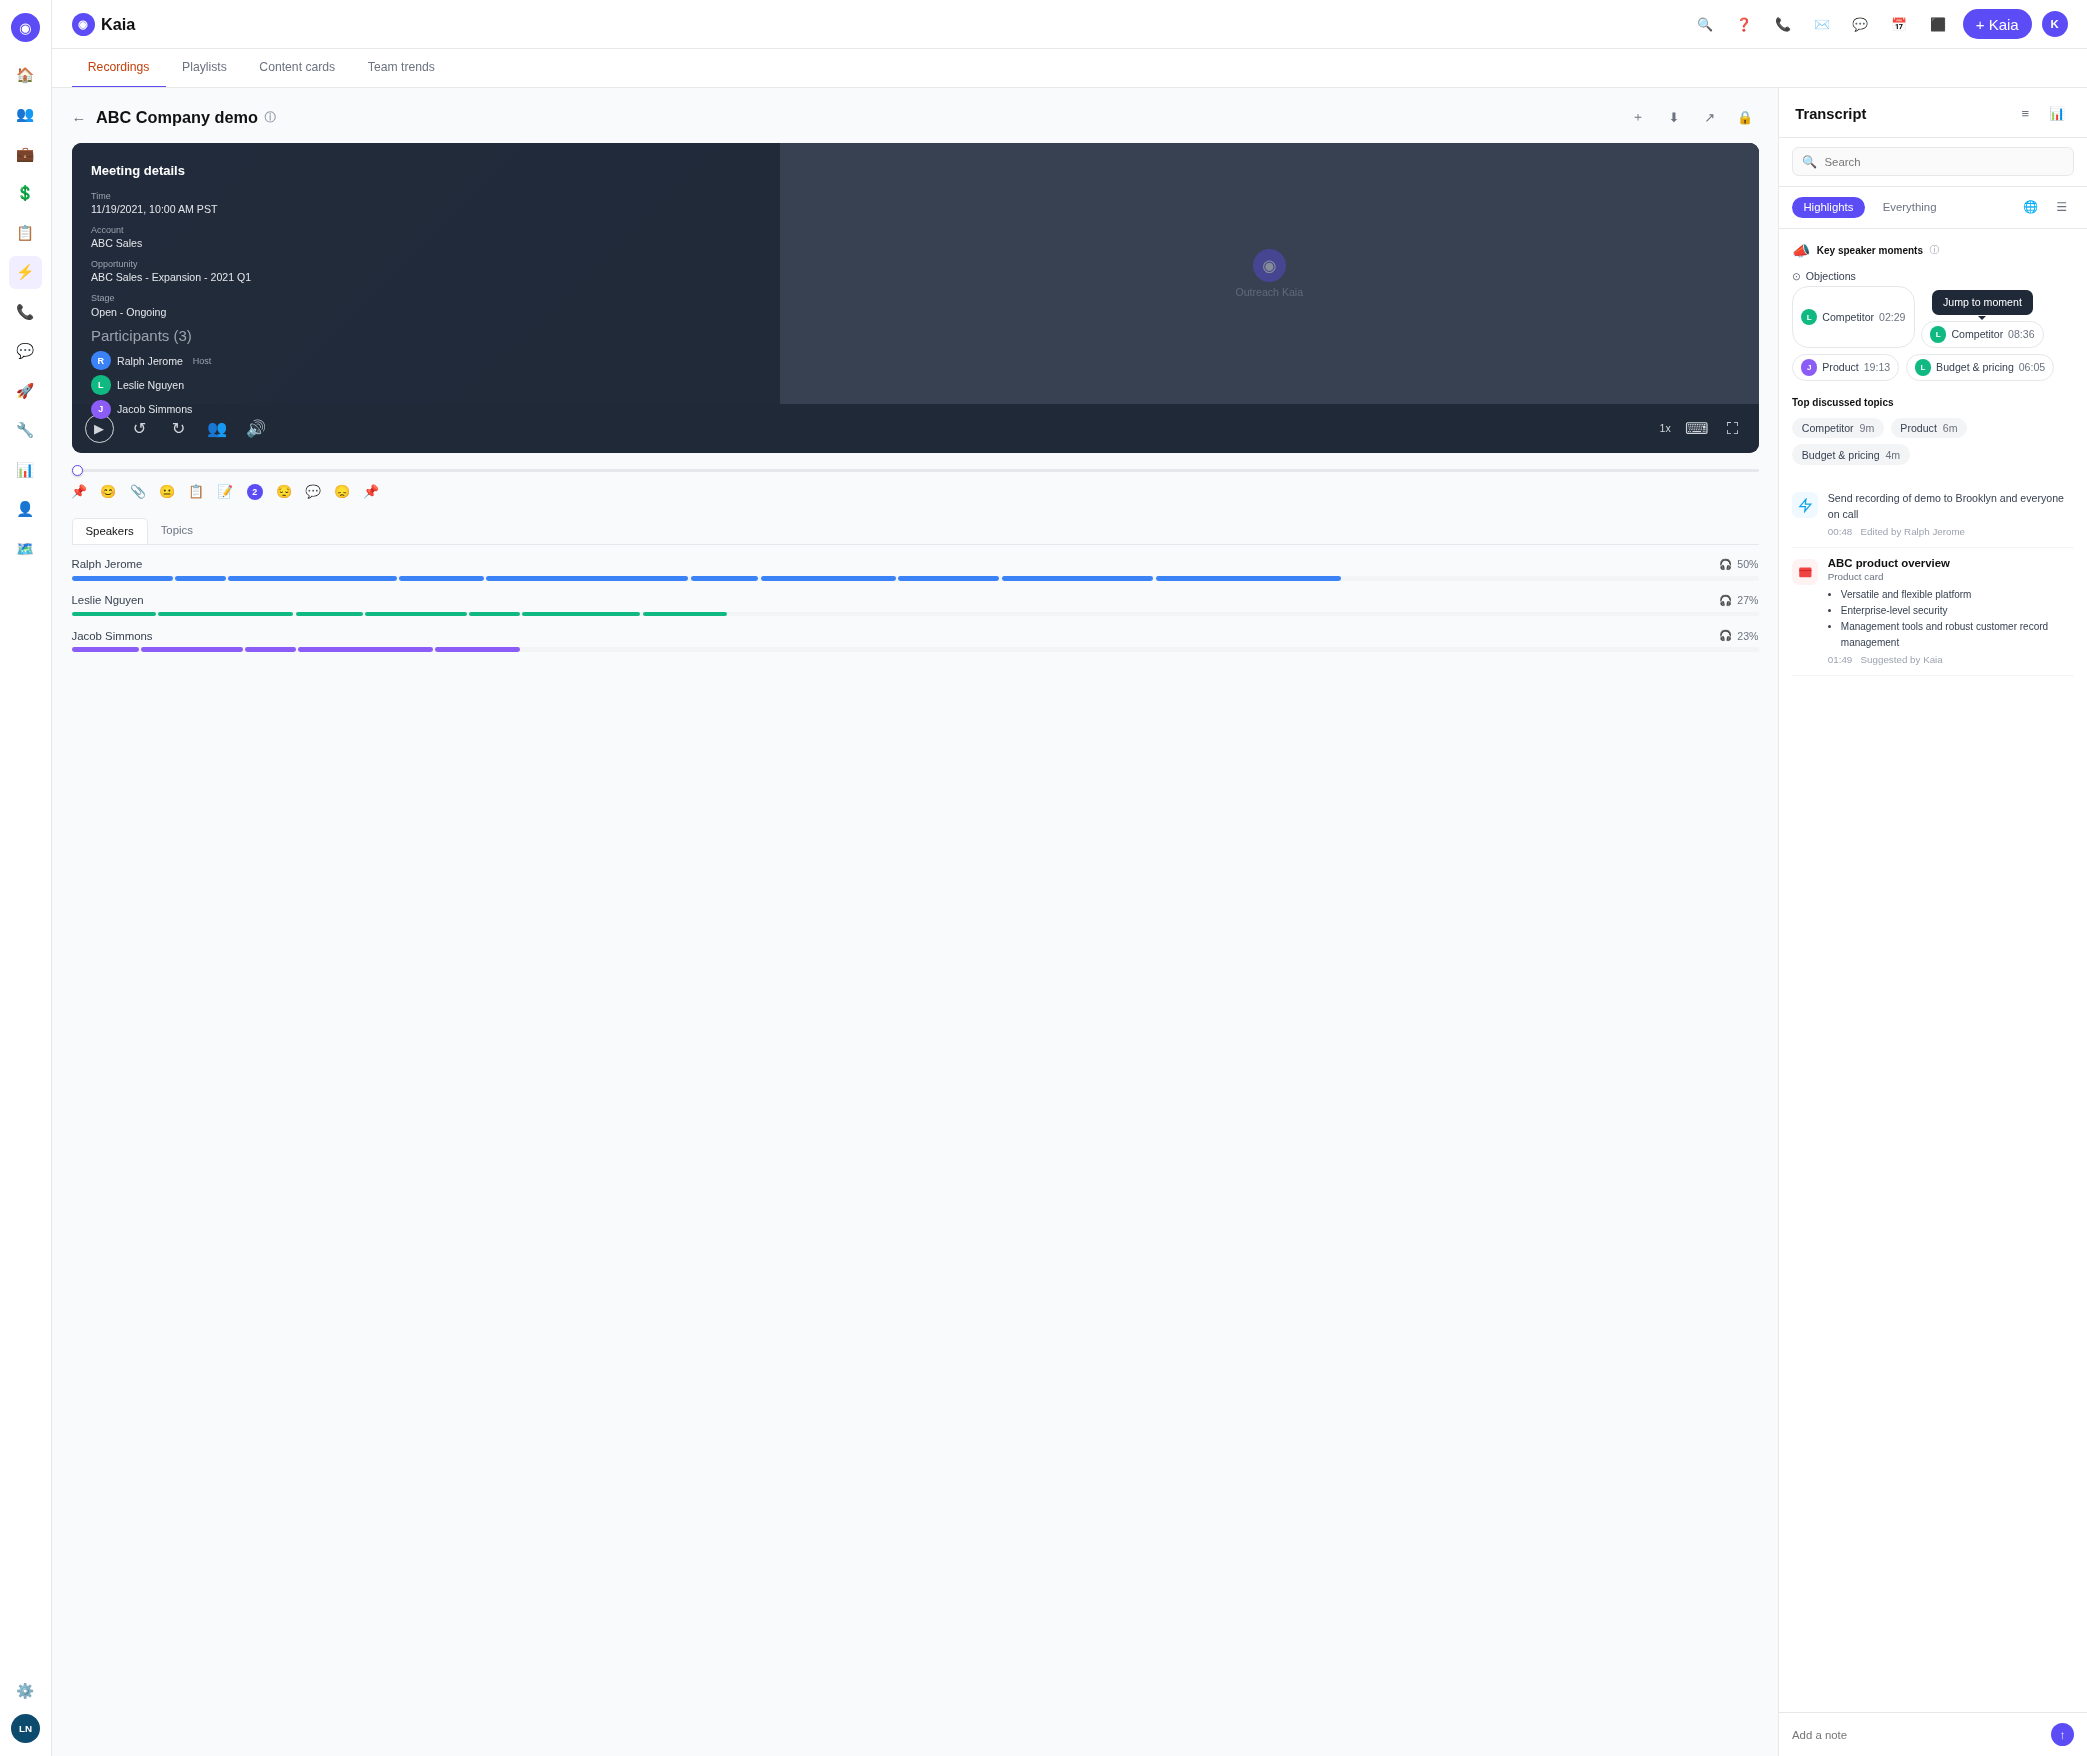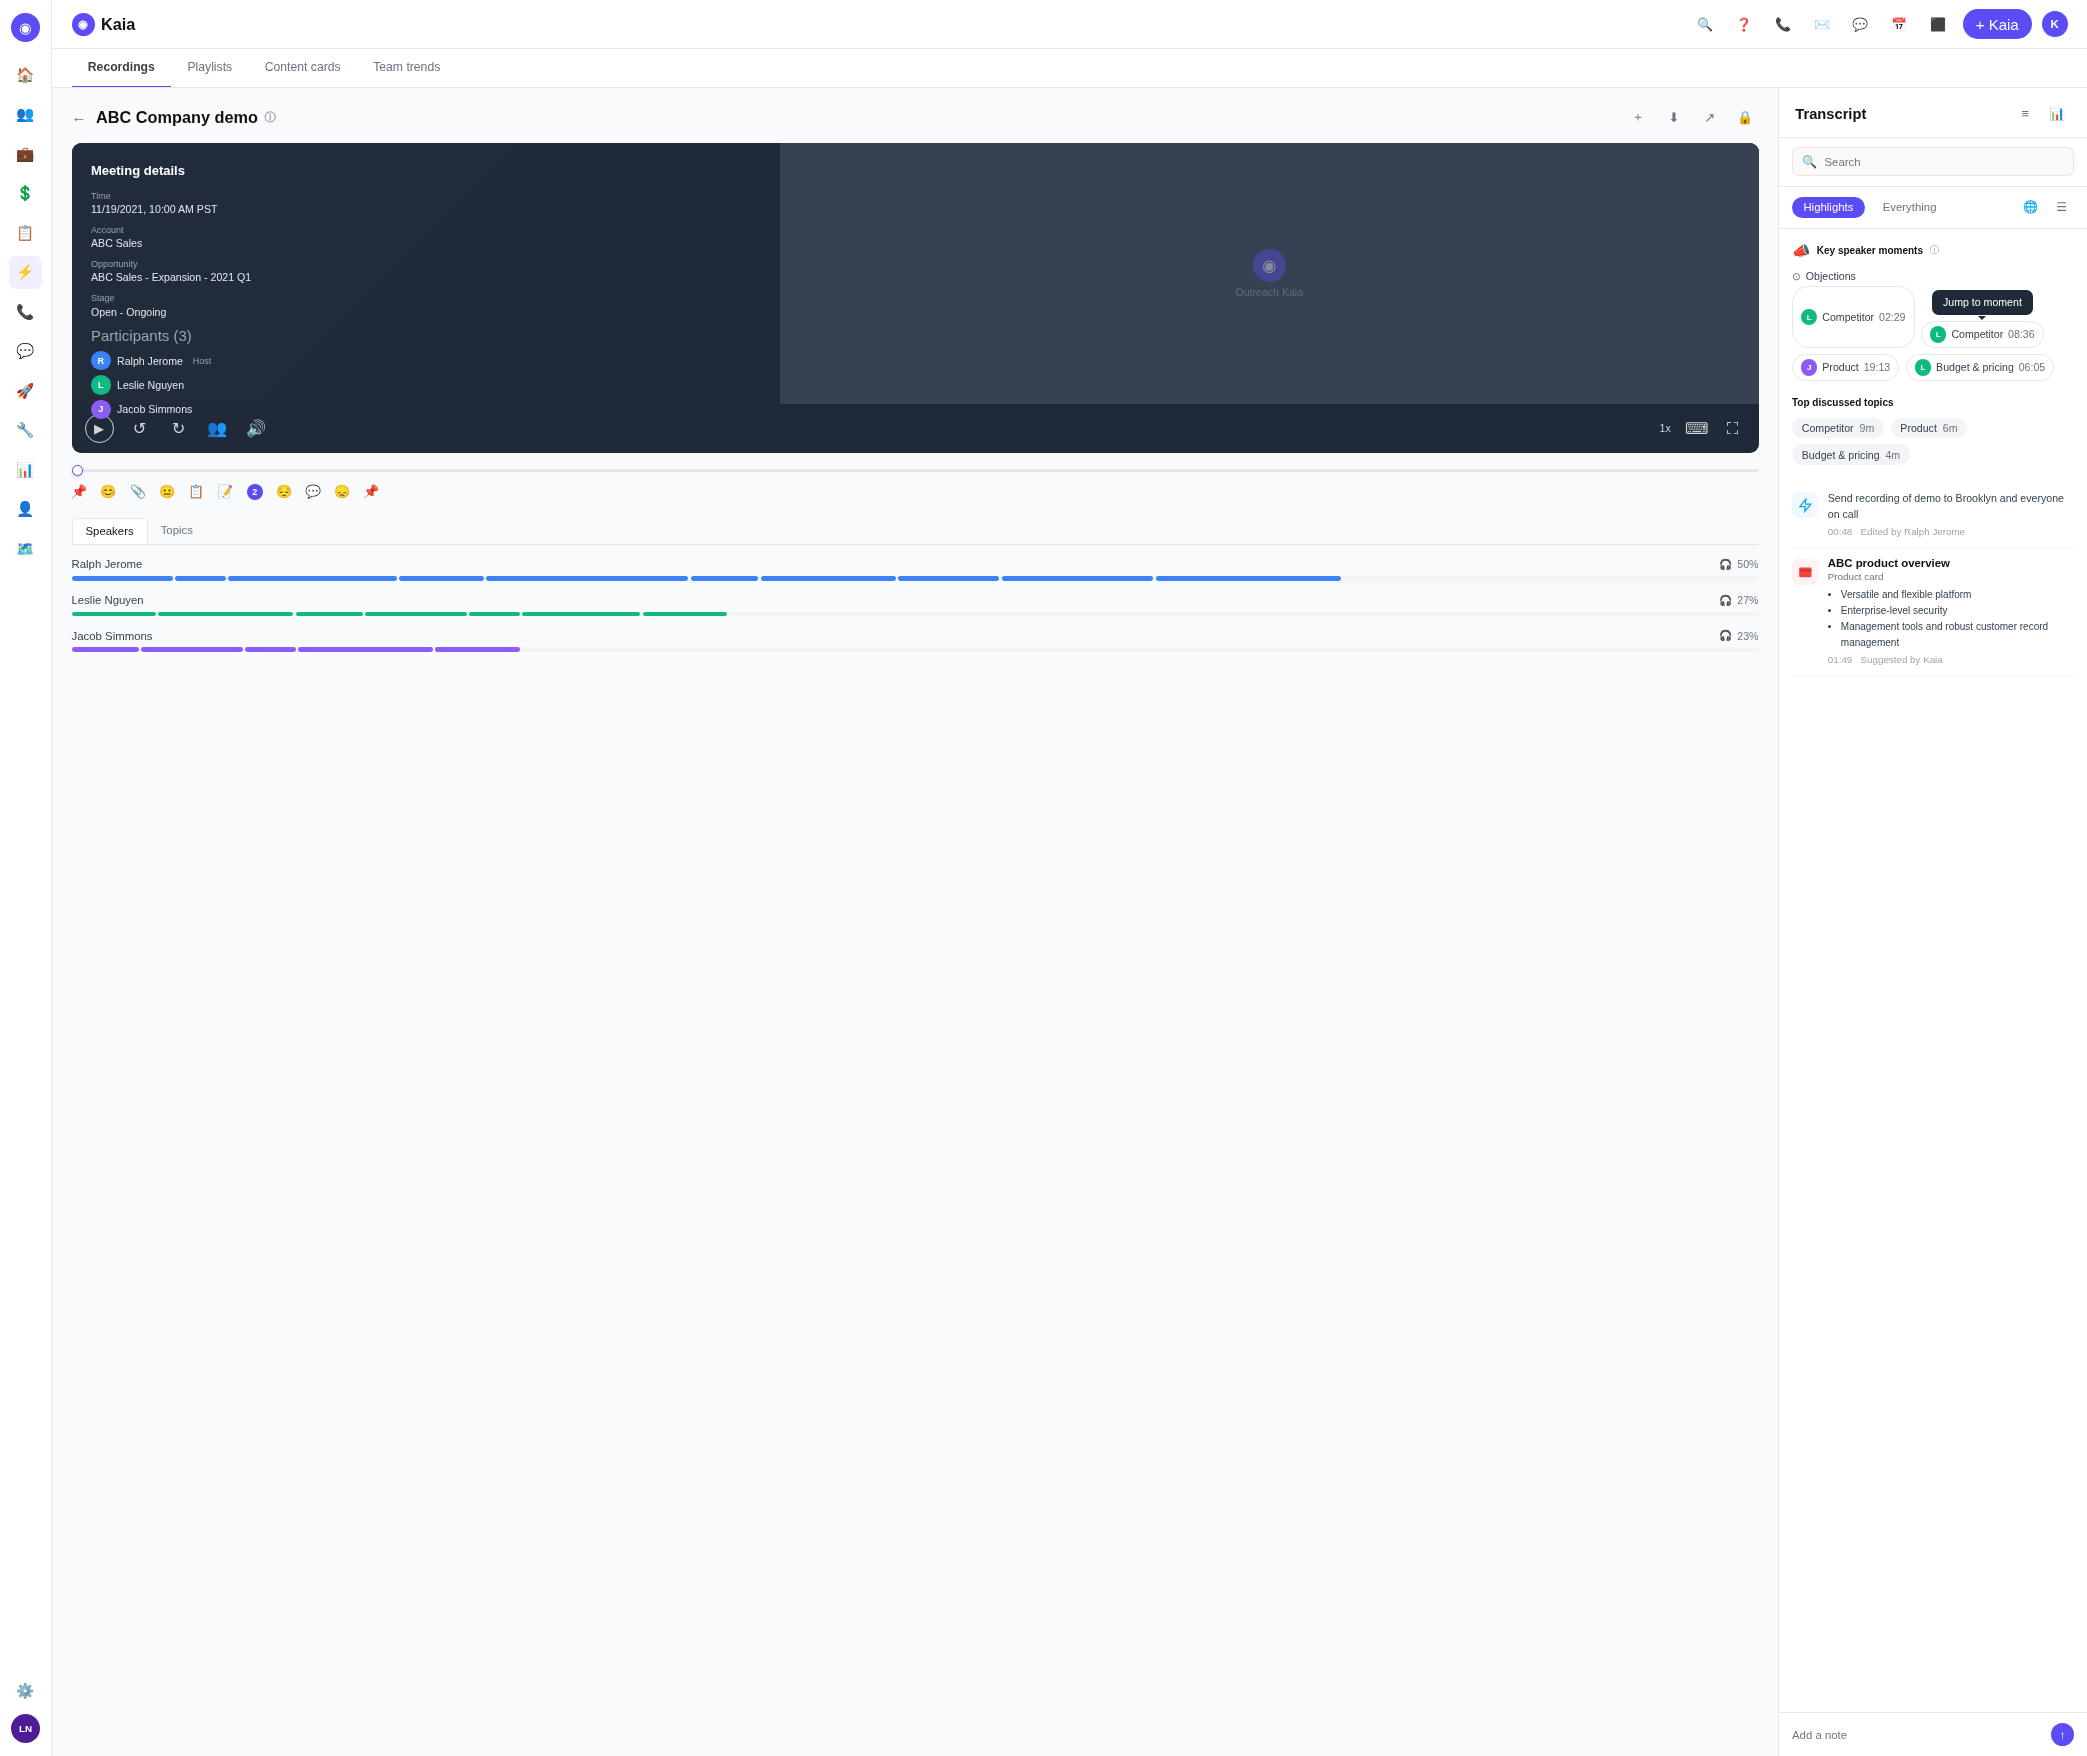--- a/index.html
+++ b/index.html
@@ -28,21 +28,21 @@
       width: 33px; height: 33px;
       border-radius: 6.5px;
       display: flex; align-items: center; justify-content: center;
       cursor: pointer; color: #9ca3af; font-size: 14.7px;
     }
     .sidebar-icon.active { color: #5b4cf5; background: #f0eeff; }
     .sidebar-bottom { margin-top: auto; display: flex; flex-direction: column; align-items: center; gap: 6.5px; }
     .avatar-small {
       width: 29px; height: 29px;
       border-radius: 50%;
-      background: #4c1d95;
+      background: #0c4a6e;
       display: flex; align-items: center; justify-content: center;
       color: white; font-size: 9.8px; font-weight: 600; cursor: pointer;
     }
 
     
     .main-content {
       flex: 1;
       display: flex;
       flex-direction: column;
       overflow: hidden;
@@ -89,21 +89,21 @@
       background: #fff;
       border-bottom: 0.8px solid #e8e8e8;
       padding: 0 19.5px;
       display: flex; gap: 0;
     }
     .nav-tab {
       padding: 11.4px 16.3px; font-size: 12.2px; color: #6b7280;
       cursor: pointer; border-bottom: 1.6px solid transparent;
       font-weight: 400;
     }
-    .nav-tab.active { color: #404040; border-bottom-color: #5b4cf5; font-weight: 700; }
+    .nav-tab.active { color: #c2410c; border-bottom-color: #5b4cf5; font-weight: 400; }
 
     
     .content-area {
       flex: 1;
       display: flex;
       overflow: hidden;
     }
 
     
     .left-panel {

